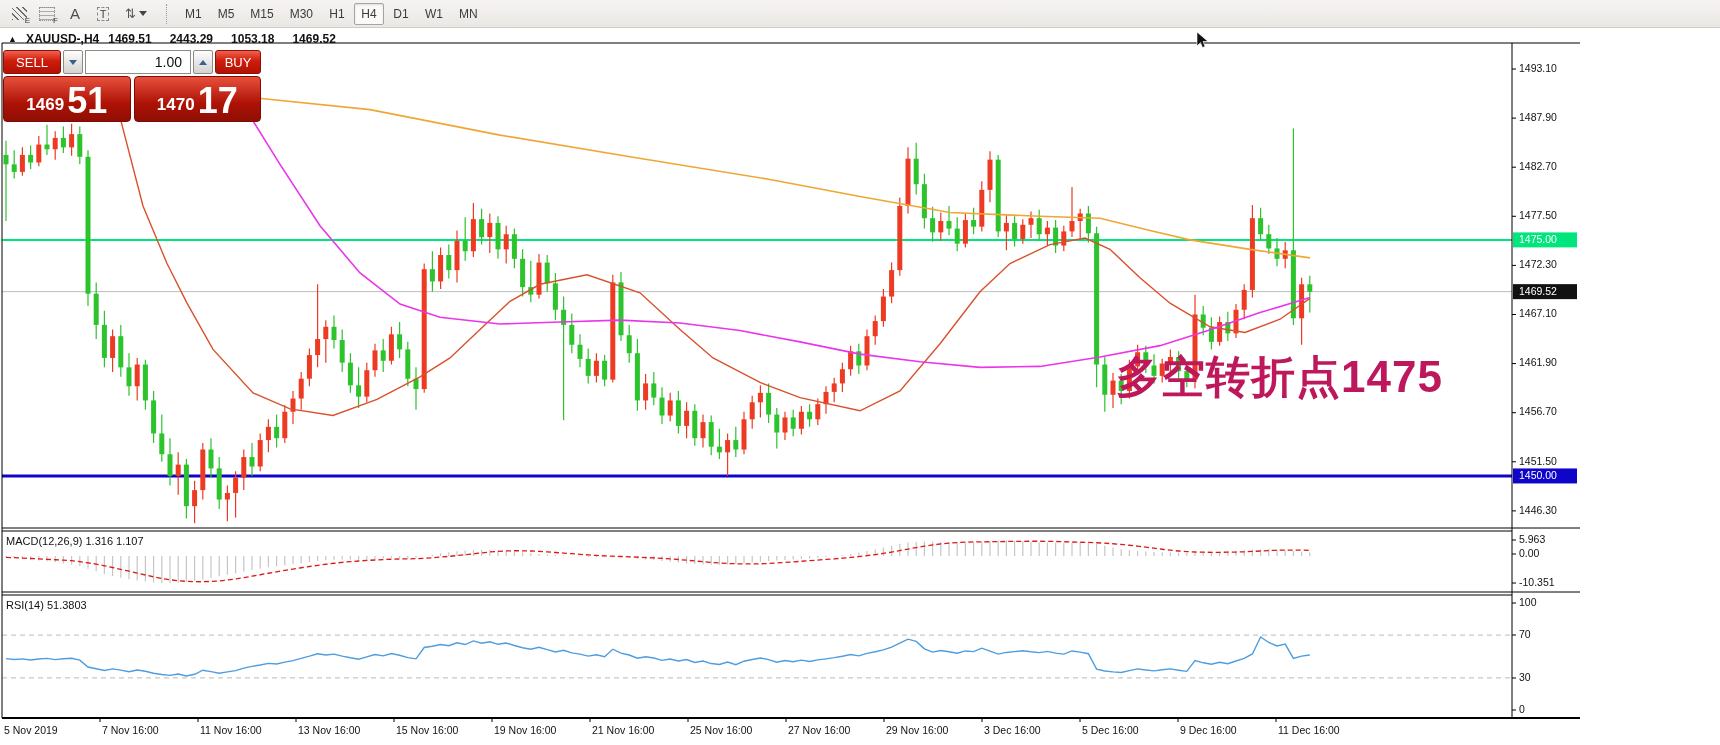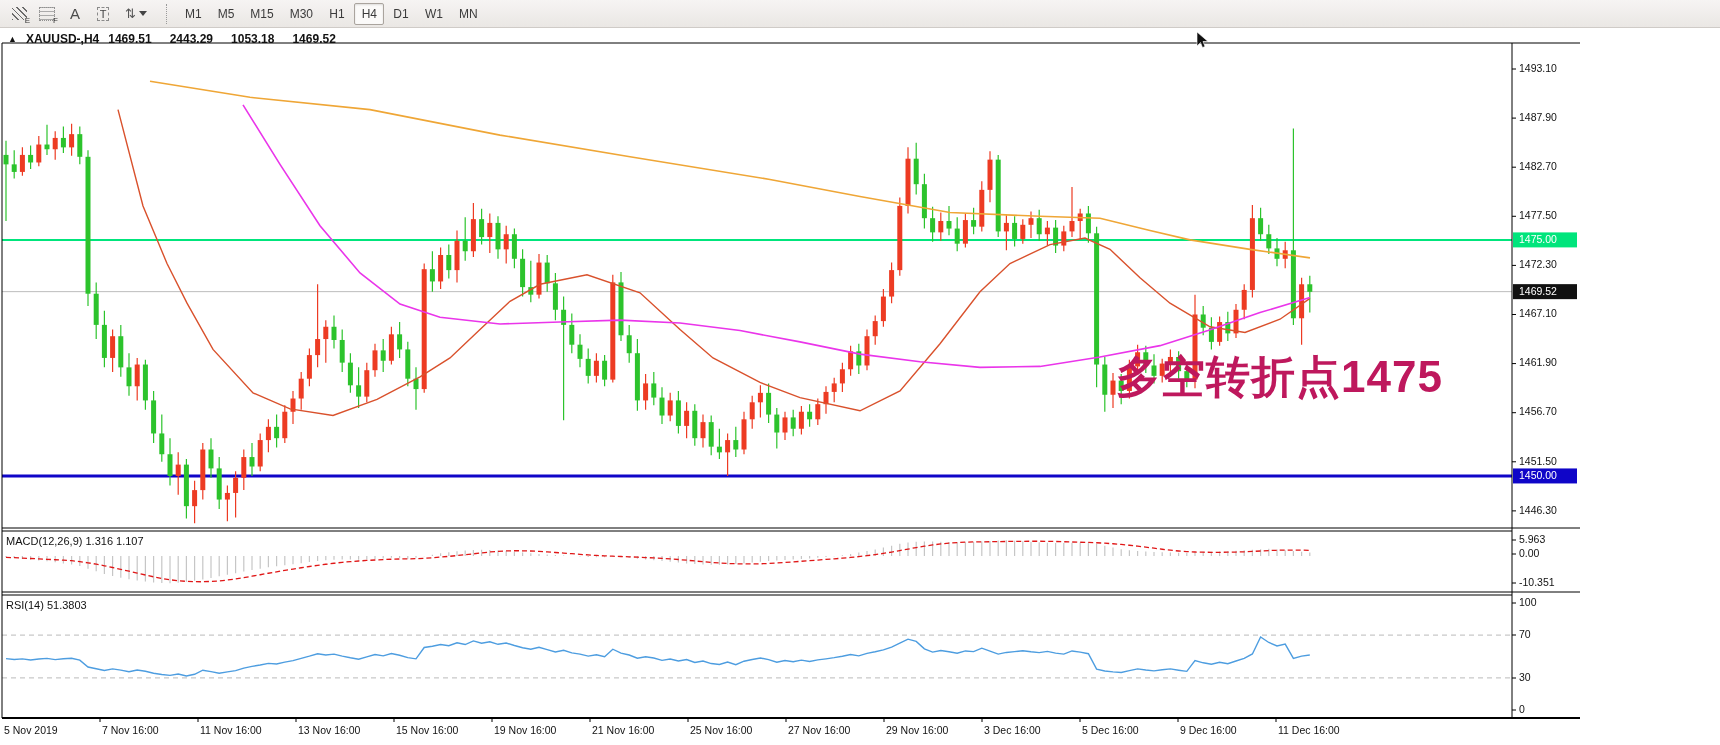--- a/index.html
+++ b/index.html
@@ -10,21 +10,21 @@
   .tool-icon{width:26px;height:22px;display:flex;align-items:center;justify-content:center;
     color:#4c4c4c;font-size:13px;position:relative;border-radius:2px;}
   .tool-icon .sub{font-size:8px;position:absolute;right:2px;bottom:0;color:#333;}
   .hatch{width:15px;height:13px;background:repeating-linear-gradient(45deg,#6b6b6b 0 1px,transparent 1px 4px);}
   .dots{width:14px;height:12px;border:1px dotted #7a7a7a;background:repeating-linear-gradient(0deg,#9a9a9a 0 1px,transparent 1px 4px);opacity:.8;}
   .tbox{border:1px dashed #8a8a8a;padding:0 2px;font-size:11px;color:#444;}
   .caret-down{width:0;height:0;border-left:4px solid transparent;border-right:4px solid transparent;border-top:5px solid #444;margin-left:3px;}
   .tf-sep{width:1px;height:20px;border-left:1px dotted #9a9a9a;margin:0 8px 0 10px;}
   .tf-btn{min-width:30px;height:22px;border:1px solid transparent;background:transparent;
     font-family:"Liberation Sans",sans-serif;font-size:12px;color:#3b3b3b;padding:0 6px;border-radius:2px;}
-  .tf-btn.active{background:#fbfaf9;border:1px solid #aaa49e;box-shadow:inset 0 1px 2px rgba(0,0,0,.12);text-align:right;}
+  .tf-btn.active{background:#fbfaf9;border:1px solid #aaa49e;box-shadow:inset 0 1px 2px rgba(0,0,0,.12);}
   .chart-window{position:absolute;left:0;top:28px;width:1720px;height:717px;background:#fff;}
   .symbol-row{position:absolute;left:8px;top:4px;font-size:12px;font-weight:bold;color:#111;
     display:flex;gap:9px;align-items:center;z-index:4;}
   .symbol-row .tri{font-size:9px;}
   svg#chart-svg{position:absolute;left:0;top:0;z-index:1;}
   .trade-panel{position:absolute;left:3px;top:22px;width:258px;z-index:4;}
   .tp-row1{display:flex;gap:2px;height:24px;}
   .btn-red{background:linear-gradient(#f0624d,#ce1c0c 45%,#b11205);border:1px solid #8d0f05;border-radius:3px;
     color:#fff;font-size:13px;display:flex;align-items:center;justify-content:center;
     font-family:"Liberation Sans",sans-serif;}
@@ -666,15 +666,38 @@
         <text x="788" y="731" font-family="&quot;Liberation Sans&quot;,sans-serif" font-size="10.5" fill="#111" dominant-baseline="middle">27 Nov 16:00</text>
         <text x="886" y="731" font-family="&quot;Liberation Sans&quot;,sans-serif" font-size="10.5" fill="#111" dominant-baseline="middle">29 Nov 16:00</text>
         <text x="984" y="731" font-family="&quot;Liberation Sans&quot;,sans-serif" font-size="10.5" fill="#111" dominant-baseline="middle">3 Dec 16:00</text>
         <text x="1082" y="731" font-family="&quot;Liberation Sans&quot;,sans-serif" font-size="10.5" fill="#111" dominant-baseline="middle">5 Dec 16:00</text>
         <text x="1180" y="731" font-family="&quot;Liberation Sans&quot;,sans-serif" font-size="10.5" fill="#111" dominant-baseline="middle">9 Dec 16:00</text>
         <text x="1278" y="731" font-family="&quot;Liberation Sans&quot;,sans-serif" font-size="10.5" fill="#111" dominant-baseline="middle">11 Dec 16:00</text>
       </g>
       <polygon points="1197,32 1197,46 1200.5,42.5 1202.5,47.5 1205,46.5 1203,41.5 1208,41.5" fill="#111" stroke="#fff" stroke-width="0.6"></polygon>
     </svg>
 
+  <div class="trade-panel">
+    <div class="tp-row1">
+      <button class="btn-red sell-btn">SELL</button>
+      <button class="spin">
+          <span class="tri-dn"></span>
+        </button>
+      <input class="vol-input" value="1.00" style="">
+      <button class="spin">
+          <span class="tri-up"></span>
+        </button>
+      <button class="btn-red buy-btn">BUY</button>
+    </div>
+    <div class="tp-row2">
+      <div class="big-box">
+        <span class="prefix">1469</span>
+        <span class="pips">51</span>
+      </div>
+      <div class="big-box">
+        <span class="prefix">1470</span>
+        <span class="pips">17</span>
+      </div>
+    </div>
+  </div>
 
   <div class="annotation">多空转折点1475</div>
 </div>
 
 </body></html>

